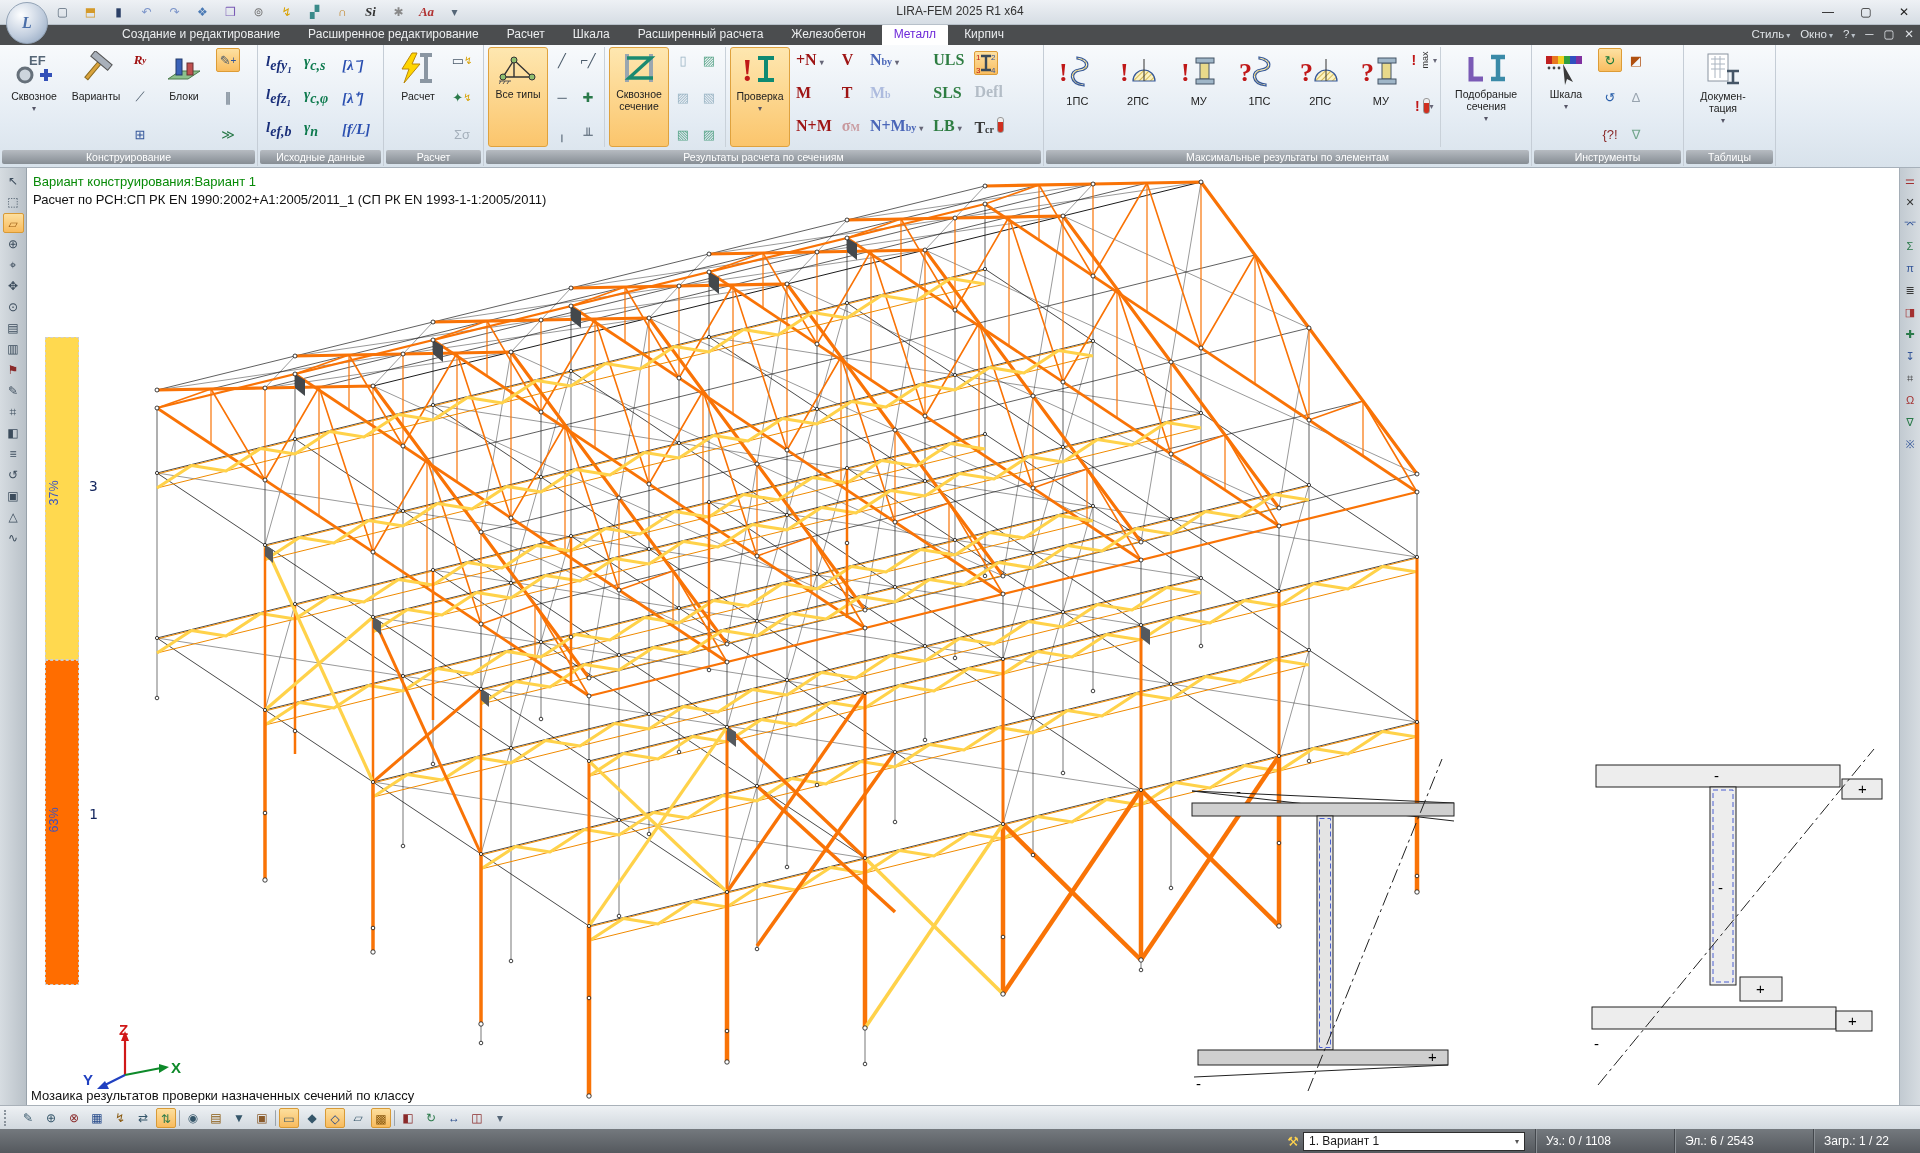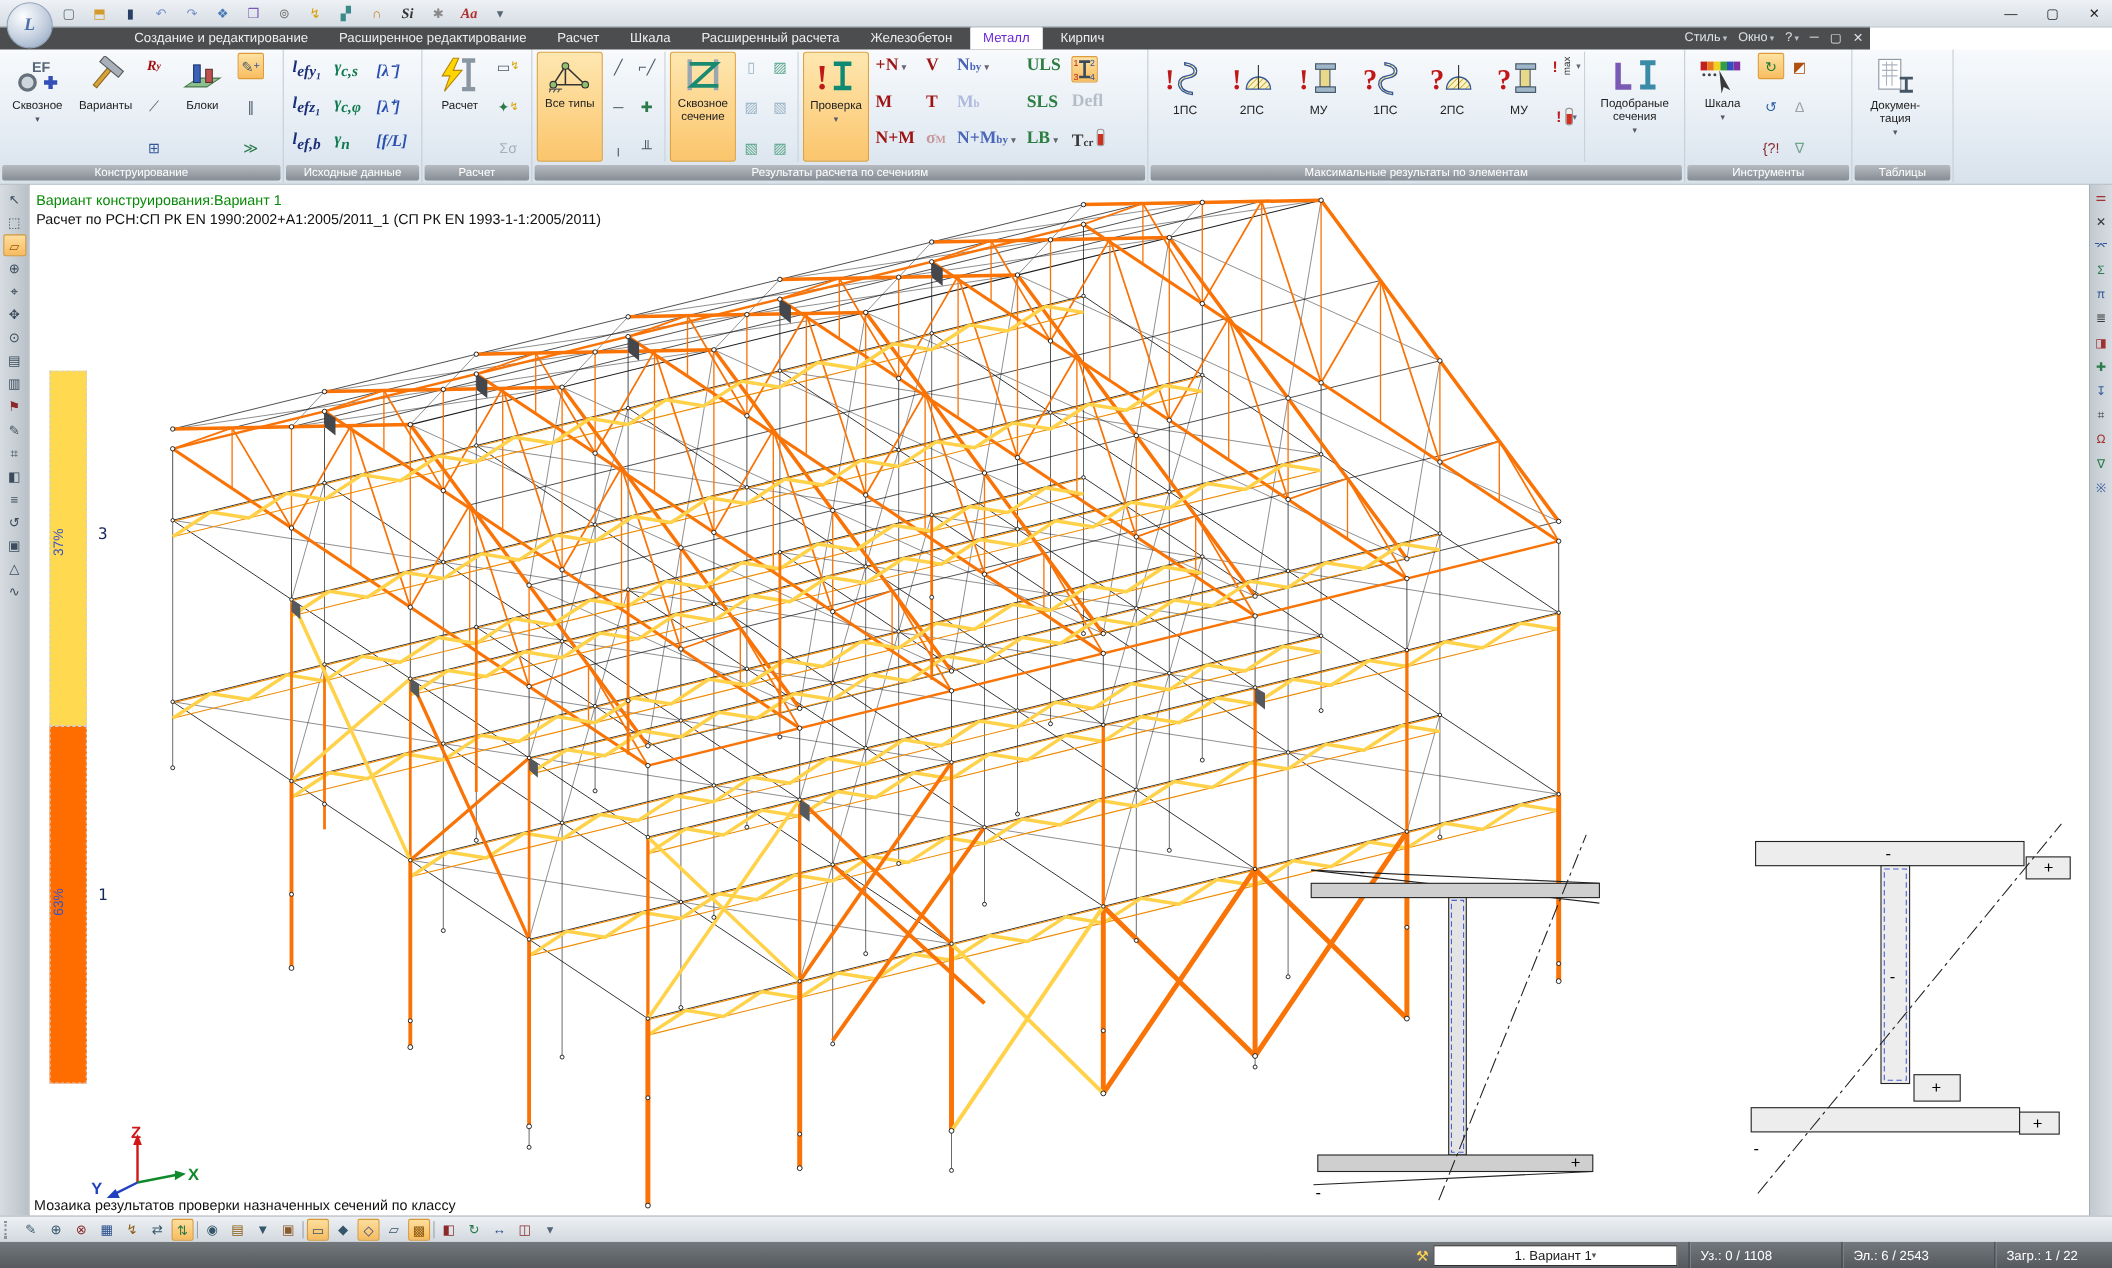--- a/index.html
+++ b/index.html
@@ -12,21 +12,21 @@
   .qicon{font-size:14px;line-height:22px;height:22px;display:inline-block;cursor:default}
   .qicon.txt{font-family:"Liberation Serif",serif;font-style:italic;font-weight:bold;font-size:13px}
   .apptitle{position:absolute;left:0;right:0;top:4px;text-align:center;font-size:12px;color:#333}
   .winbtns{position:absolute;right:8px;top:0;height:24px;display:flex;align-items:center;gap:22px;color:#222;font-size:12px}
   .winbtn{width:16px;text-align:center}
   .applogo{position:absolute;left:6px;top:2px;width:40px;height:40px;border-radius:50%;z-index:40;
     background:radial-gradient(circle at 35% 30%,#fdfeff,#c3cfdf 55%,#8aa0bc);
     border:1px solid #93a3b6;display:flex;align-items:center;justify-content:center;
     color:#4a6ea8;font-weight:bold;font-style:italic;font-size:16px;font-family:"Liberation Serif",serif}
   
-  .tabbar{position:absolute;left:0;top:24px;width:1700px;height:21px;background:#4b4d4f;z-index:20}
+  .tabbar{position:absolute;left:0;top:24px;width:1920px;height:21px;background:#4b4d4f;z-index:20}
   .tabs{position:absolute;left:110px;top:0;height:21px;display:flex;gap:4px}
   .tab{padding:3px 12px 2px;font-size:12px;color:#eceef0;white-space:nowrap}
   .tab.active{background:#fff;color:#6d28d9;border-radius:2px 2px 0 0}
   .tabextras{position:absolute;right:6px;top:3px;display:flex;gap:10px;color:#dfe3e7;font-size:11.5px;align-items:center}
   .tabextras .dd{font-size:8px;color:#b9c0c7;margin-left:2px}
   
   .ribbon{position:absolute;left:0;top:45px;width:1920px;height:122px;display:flex;
     background:linear-gradient(#f8fafc,#e3ebf3 65%,#d8e2eb);border-bottom:1px solid #a6b0ba}
   .rgroup{position:relative;height:121px;border-right:1px solid #c5cdd6;
     padding:2px 4px 17px 4px;box-sizing:border-box;display:flex;align-items:flex-start;gap:2px;flex:0 0 auto}
@@ -90,21 +90,21 @@
   .grip{width:5px;height:16px;border-left:2px dotted #8a939c;margin-right:4px}
   .bottombar .ticon{width:20px;height:20px;line-height:20px}
   .bottombar .ticon.sep{width:1px;height:16px;background:#9aa3ac;padding:0}
   .statusbar{position:absolute;left:0;top:1129px;width:1920px;height:24px;
     background:linear-gradient(#74797e,#55595e);display:flex;align-items:center;justify-content:flex-end;
     color:#fff;font-size:12px;box-sizing:border-box}
   .sbseg{height:24px;display:flex;align-items:center;padding:0 10px;border-left:1px solid #43474c;
     box-shadow:inset 1px 0 0 #8a8f94;white-space:nowrap}
   .hammer{font-size:13px;color:#ffd34d;margin-right:4px}
   .vbox{width:210px;height:17px;background:#fff;color:#1a1a1a;border:1px solid #2e2e2e;display:flex;
-    align-items:center;justify-content:center;padding:0 5px;font-size:12px}
+    align-items:center;justify-content:space-between;padding:0 5px;font-size:12px}
   .vbox .dd{font-size:8px;color:#555}
 </style>
 </head>
 <body>
 
 <svg width="0" height="0" style="position:absolute" aria-hidden="true">
   <defs>
     <pattern id="hatchp" width="4" height="4" patternUnits="userSpaceOnUse" patternTransform="rotate(45)">
       <rect width="4" height="4" fill="#fdf3c0"></rect>
       <line x1="0" y1="0" x2="0" y2="4" stroke="#c9a93c" stroke-width="1.6"></line>
@@ -123,20 +123,21 @@
       <span class="ticon qicon" style="color: rgb(122, 90, 181);">❒</span>
       <span class="ticon qicon" style="color: rgb(119, 119, 119);">⊚</span>
       <span class="ticon qicon" style="color: rgb(217, 161, 0);">↯</span>
       <span class="ticon qicon" style="color: rgb(58, 138, 138);">▞</span>
       <span class="ticon qicon" style="color: rgb(192, 128, 32);">∩</span>
       <span class="ticon qicon txt" style="color: rgb(51, 51, 51);">Si</span>
       <span class="ticon qicon" style="color: rgb(136, 136, 136);">✱</span>
       <span class="ticon qicon txt" style="color: rgb(176, 48, 48);">Aa</span>
       <span class="ticon qicon" style="color: rgb(85, 102, 119);">▾</span>
     </div>
+  <div class="apptitle">LIRA-FEM 2025 R1 x64</div>
   <div class="winbtns">
     <span class="winbtn">—</span>
     <span class="winbtn">▢</span>
     <span class="winbtn">✕</span>
   </div>
 </div>
 <div class="applogo">L</div>
 
 <div class="tabbar">
   <div class="tabs">

